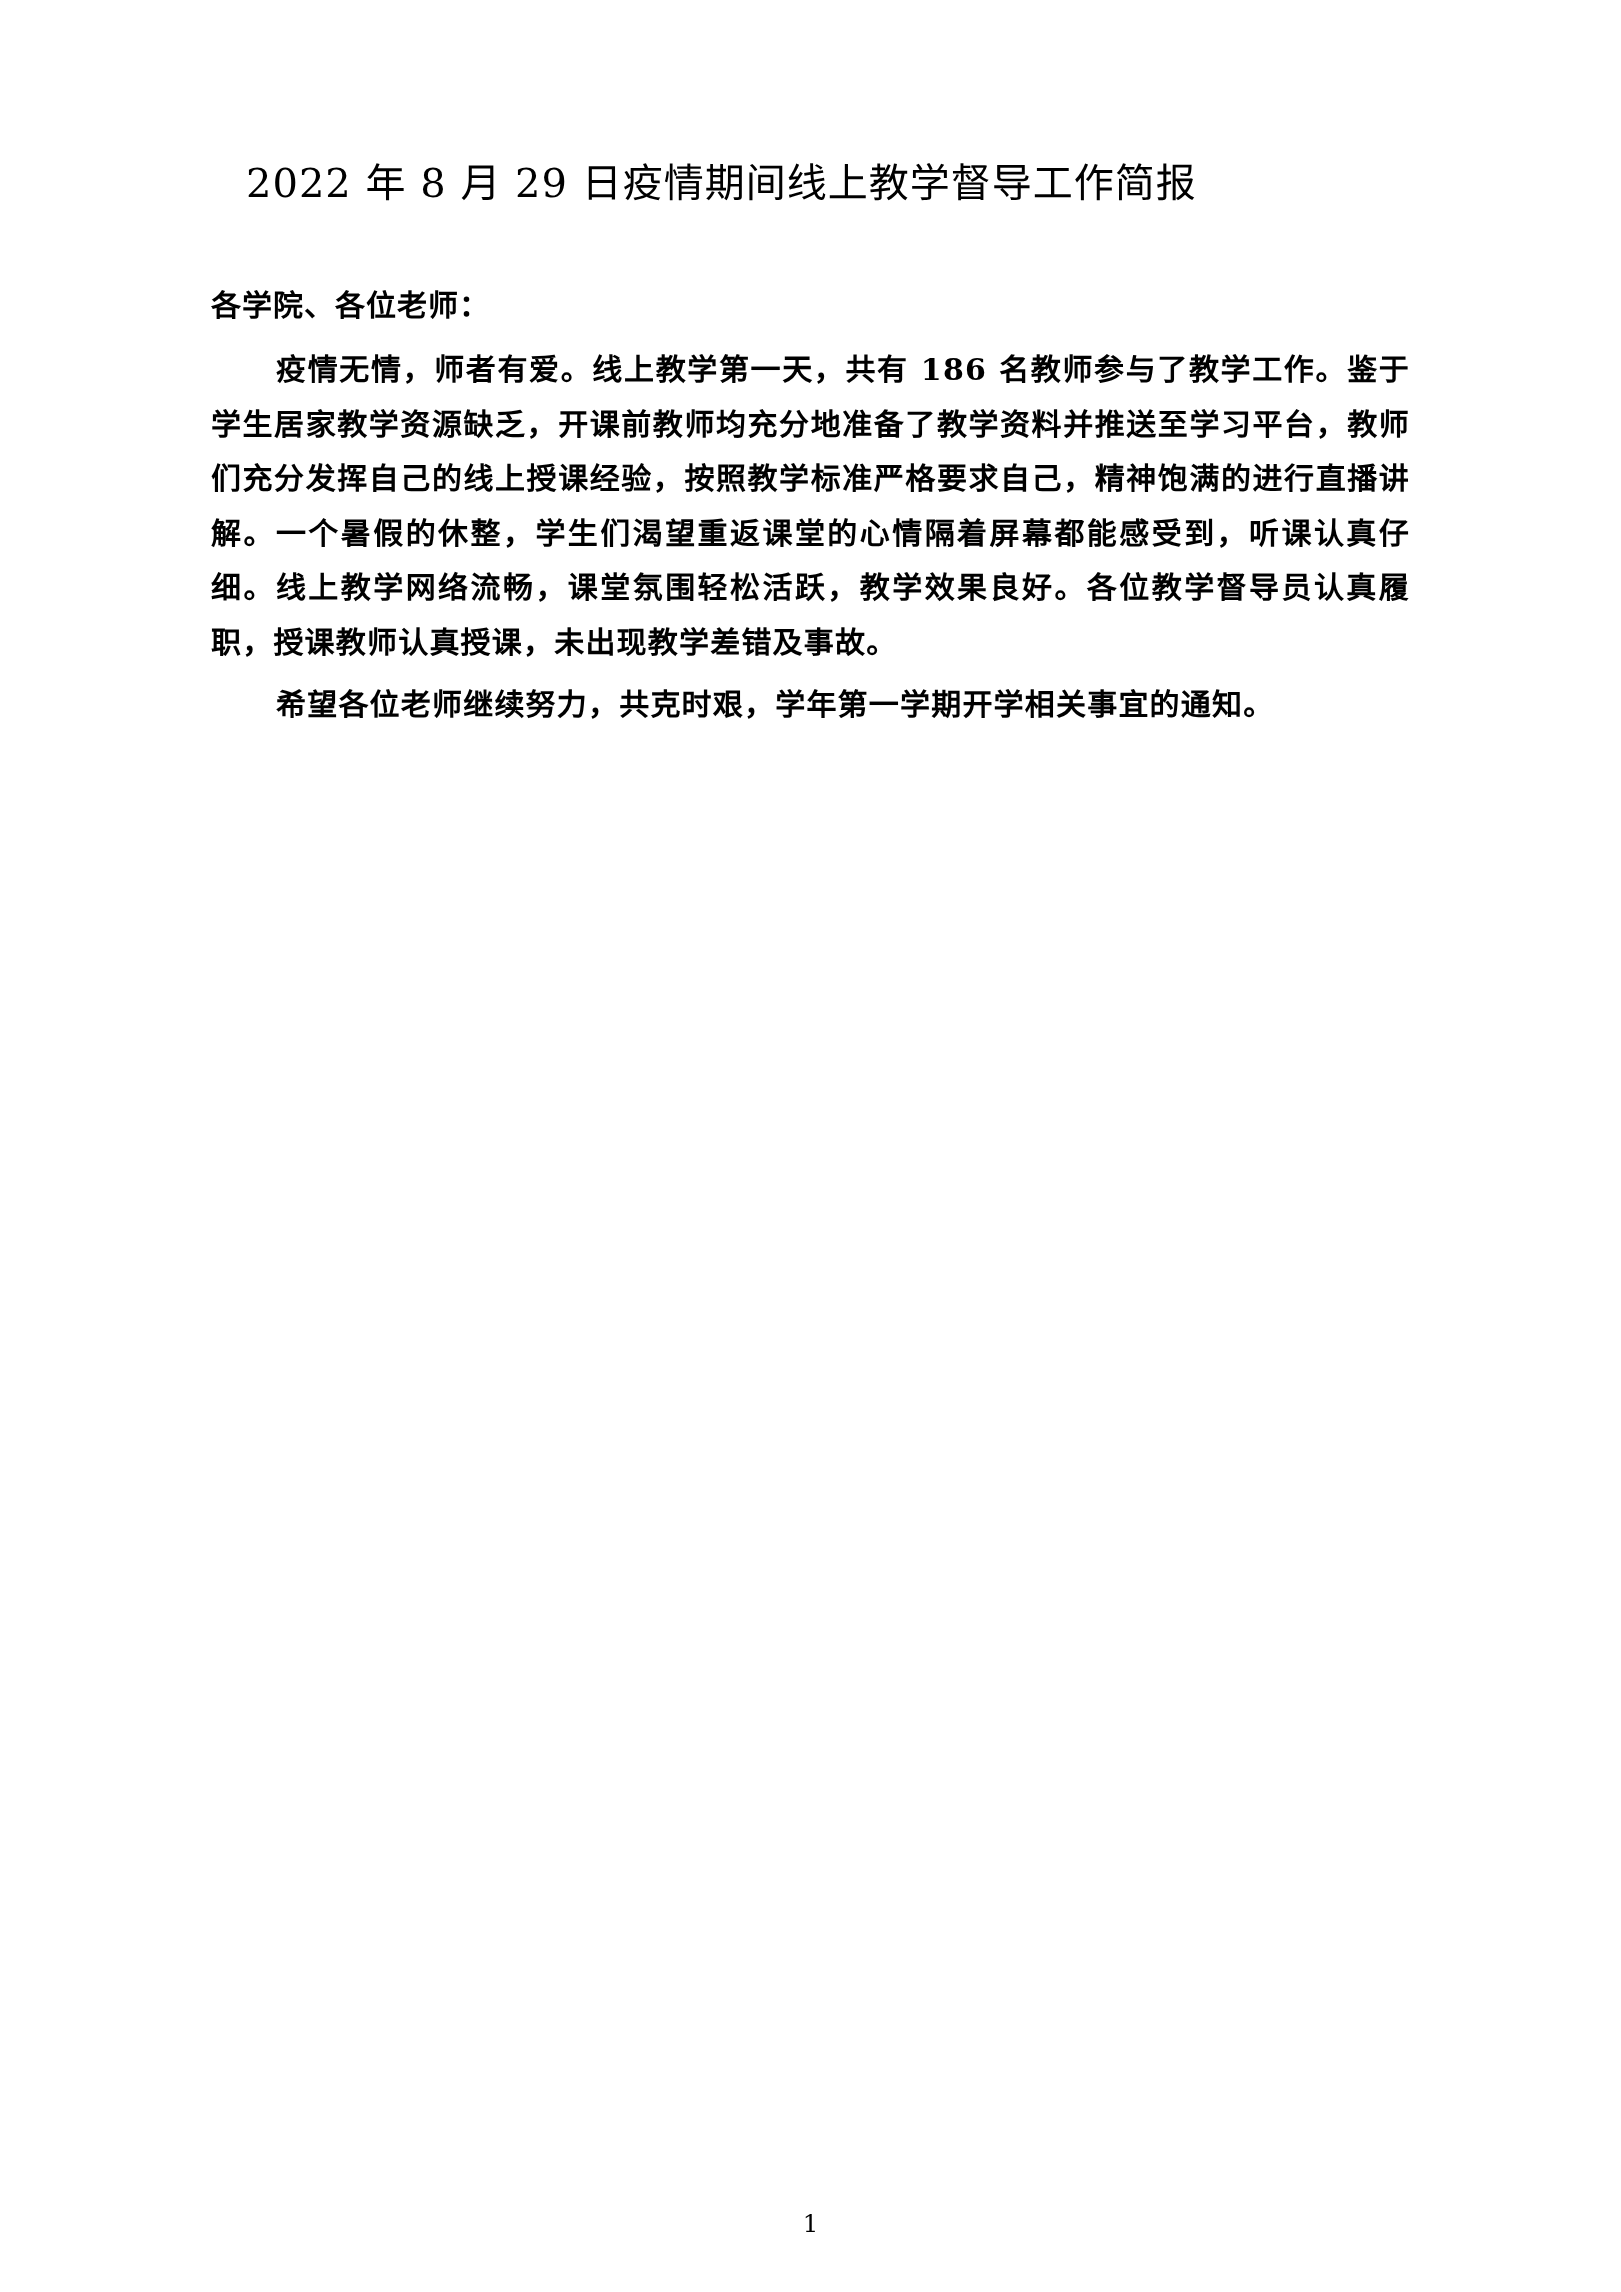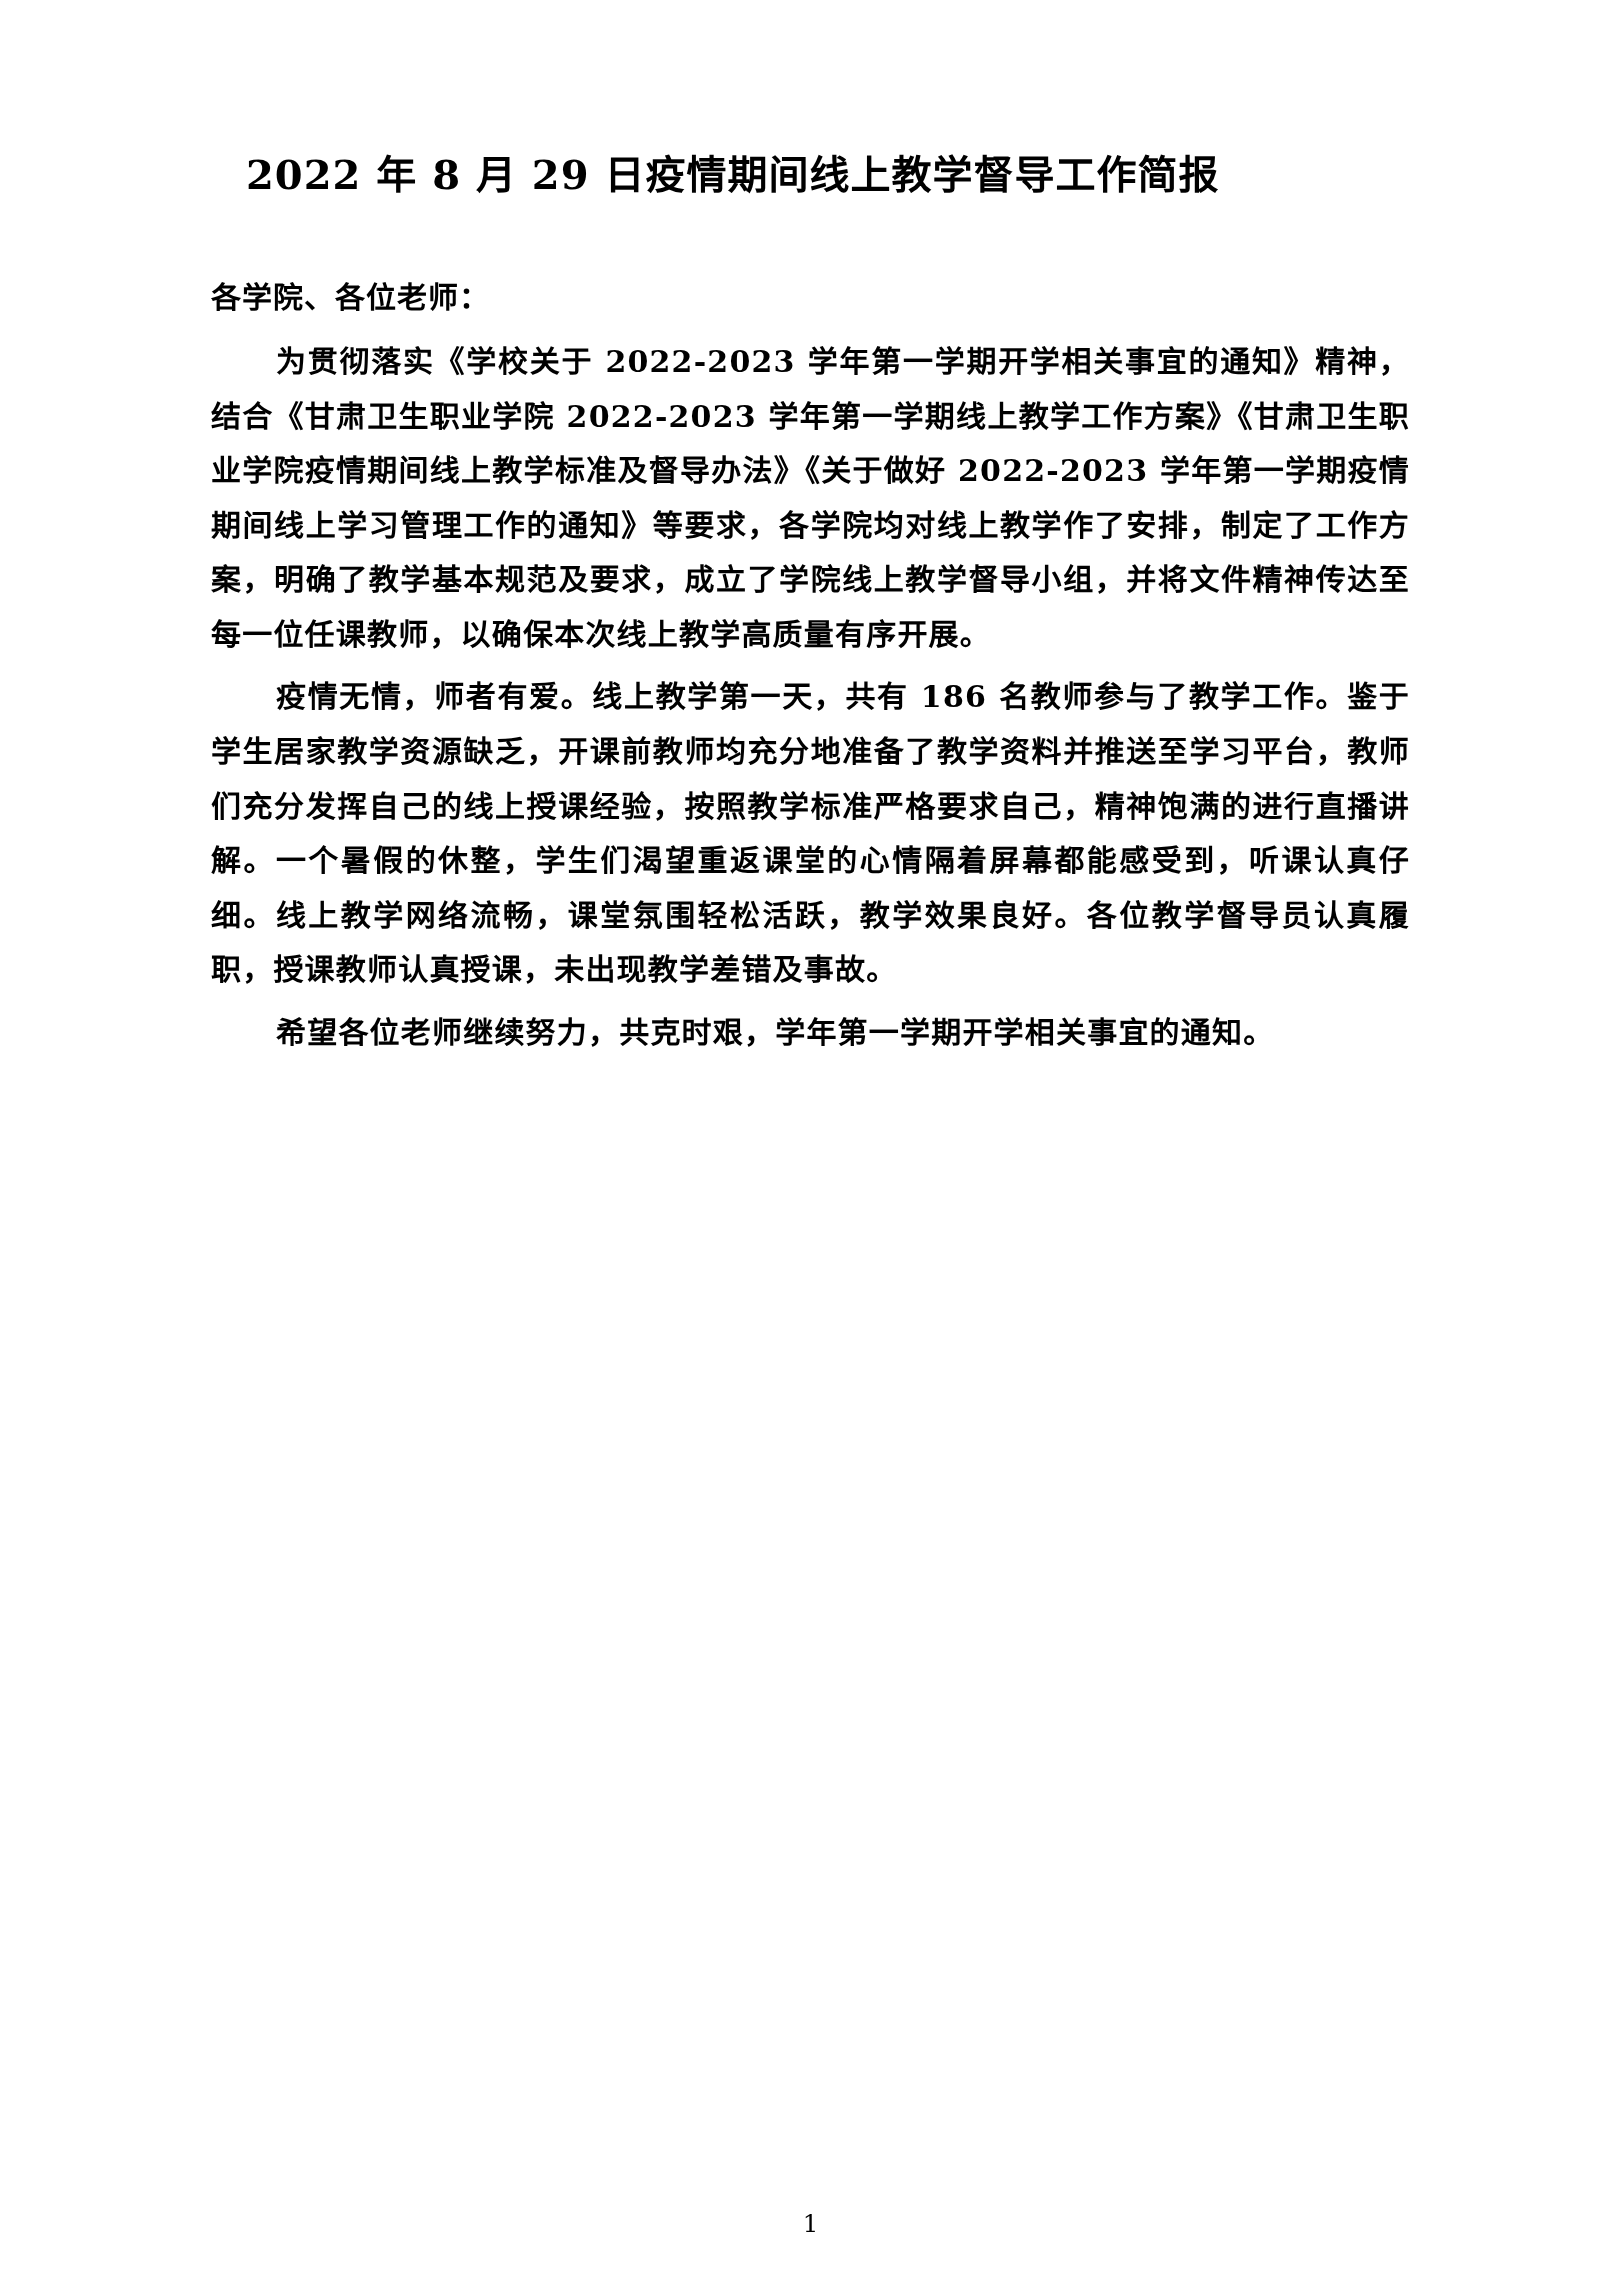--- a/index.html
+++ b/index.html
@@ -18,24 +18,24 @@
   }
   .page {
     box-sizing: border-box;
     width: 1621px;
     min-height: 2293px;
     padding: 147px 211px 0 211px;
     position: relative;
   }
   .doc-title {
     font-size: 40px;
-    font-weight: 700;
+    font-weight: 400;
     letter-spacing: 1px;
     line-height: 1.4;
-    margin: 0 0 71px 35px;
+    margin: 8px 0 71px 35px;
     white-space: nowrap;
   }
   .salutation {
     font-size: 30px;
     font-weight: 700;
     line-height: 1.6;
     margin: 0 0 13px 0;
     letter-spacing: 1px;
   }
   .para {
@@ -64,21 +64,20 @@
 </style>
 </head>
 <body>
 
 <div class="page">
 
   <h1 class="doc-title">2022 年 8 月 29 日疫情期间线上教学督导工作简报</h1>
 
   <p class="salutation">各学院、各位老师：</p>
 
-  <p class="para">为贯彻落实《学校关于 2022-2023 学年第一学期开学相关事宜的通知》精神，结合《甘肃卫生职业学院 2022-2023 学年第一学期线上教学工作方案》《甘肃卫生职业学院疫情期间线上教学标准及督导办法》《关于做好 2022-2023 学年第一学期疫情期间线上学习管理工作的通知》等要求，各学院均对线上教学作了安排，制定了工作方案，明确了教学基本规范及要求，成立了学院线上教学督导小组，并将文件精神传达至每一位任课教师，以确保本次线上教学高质量有序开展。</p>
 
   <p class="para">疫情无情，师者有爱。线上教学第一天，共有 186 名教师参与了教学工作。鉴于学生居家教学资源缺乏，开课前教师均充分地准备了教学资料并推送至学习平台，教师们充分发挥自己的线上授课经验，按照教学标准严格要求自己，精神饱满的进行直播讲解。一个暑假的休整，学生们渴望重返课堂的心情隔着屏幕都能感受到，听课认真仔细。线上教学网络流畅，课堂氛围轻松活跃，教学效果良好。各位教学督导员认真履职，授课教师认真授课，未出现教学差错及事故。</p>
 
   <p class="para tight">希望各位老师继续努力，共克时艰，学年第一学期开学相关事宜的通知。</p>
 
   <div class="page-number">1</div>
 
 </div>
 
 

